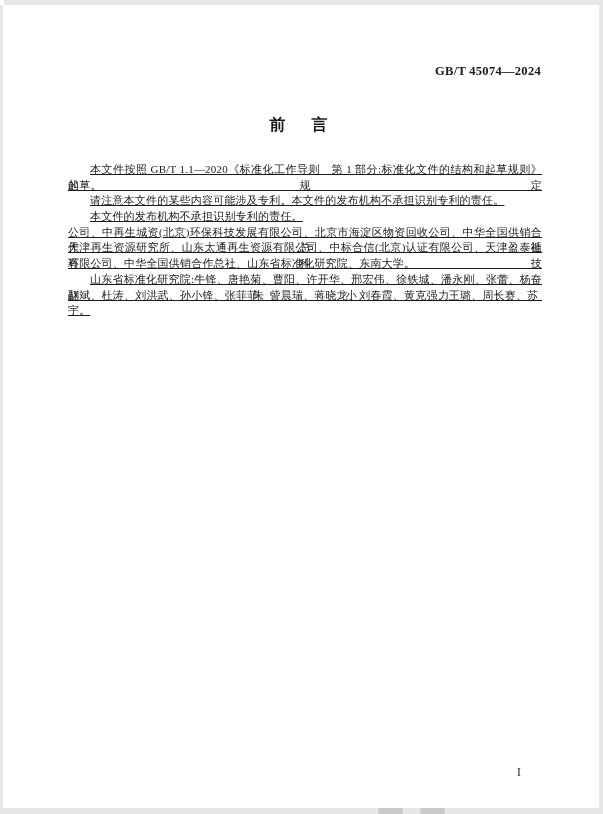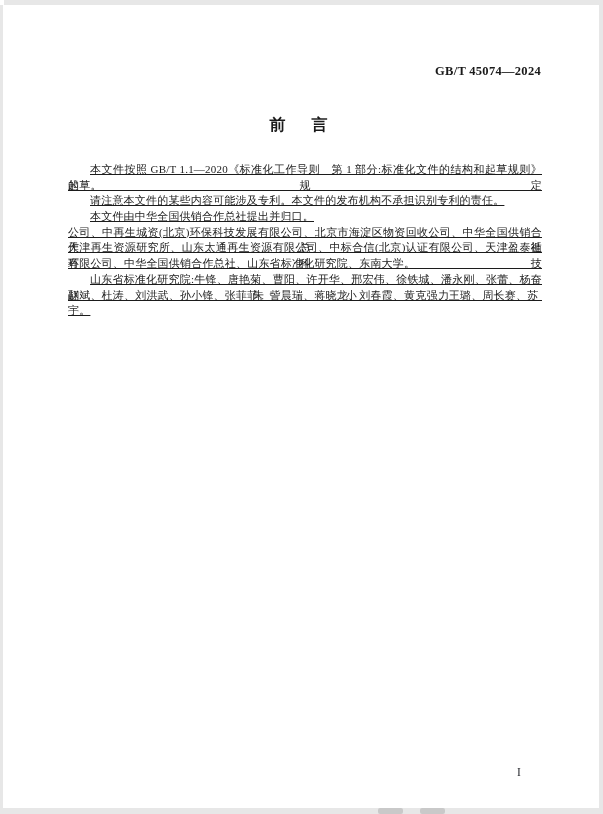--- a/index.html
+++ b/index.html
@@ -62,21 +62,21 @@
   <div class="page">
 
     <div class="header-code">GB/T 45074—2024</div>
 
     <h1 class="doc-title">前　言</h1>
 
     <div class="body-text">
       <div class="line indent fill">本文件按照 GB/T 1.1—2020《标准化工作导则　第 1 部分:标准化文件的结构和起草规则》的规定</div>
       <div class="line">起草。</div>
       <div class="line indent">请注意本文件的某些内容可能涉及专利。本文件的发布机构不承担识别专利的责任。</div>
-      <div class="line indent">本文件由中华全国供销合作总社提出并归口。</div>
+      <div class="line indent">本文件的发布机构不承担识别专利的责任。</div>
       <div class="line fill">公司、中再生城资(北京)环保科技发展有限公司、北京市海淀区物资回收公司、中华全国供销合作总社</div>
       <div class="line fill">天津再生资源研究所、山东太通再生资源有限公司、中标合信(北京)认证有限公司、天津盈泰循环科技</div>
       <div class="line">有限公司、中华全国供销合作总社、山东省标准化研究院、东南大学。</div>
       <div class="line indent fill">山东省标准化研究院:牛锋、唐艳菊、曹阳、许开华、邢宏伟、徐铁城、潘永刚、张蕾、杨奋翮、朱小力、</div>
       <div class="line">赵斌、杜涛、刘洪武、孙小锋、张菲菲、訾晨瑞、蒋晓龙、刘春霞、黄克强、王璐、周长赛、苏宇。</div>
     </div>
 
     <div class="page-number">I</div>
 
   </div>

